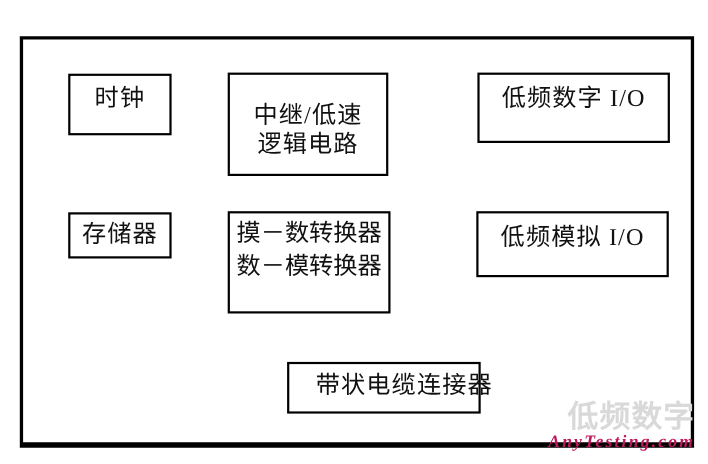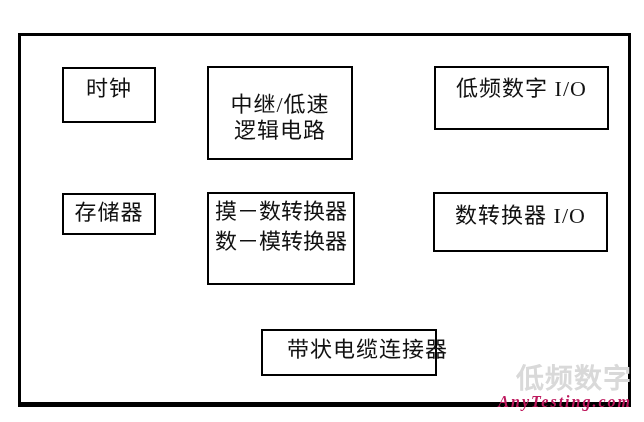--- a/index.html
+++ b/index.html
@@ -98,21 +98,21 @@
   <div class="dbox" id="box-memory">
     <span>存储器</span>
   </div>
 
   <div class="dbox" id="box-converters">
     <div>摸－数转换器</div>
     <div>数－模转换器</div>
   </div>
 
   <div class="dbox" id="box-analog-io">
-    <span>数转换器 I/O</span>
+    <span>低频模拟 I/O</span>
   </div>
 
   <div class="dbox" id="box-ribbon">
     <span>带状电缆连接器</span>
   </div>
 
   <div id="watermark">
     <div id="watermark-cn">低频数字</div>
     <div id="watermark-en">AnyTesting.com</div>
   </div>

